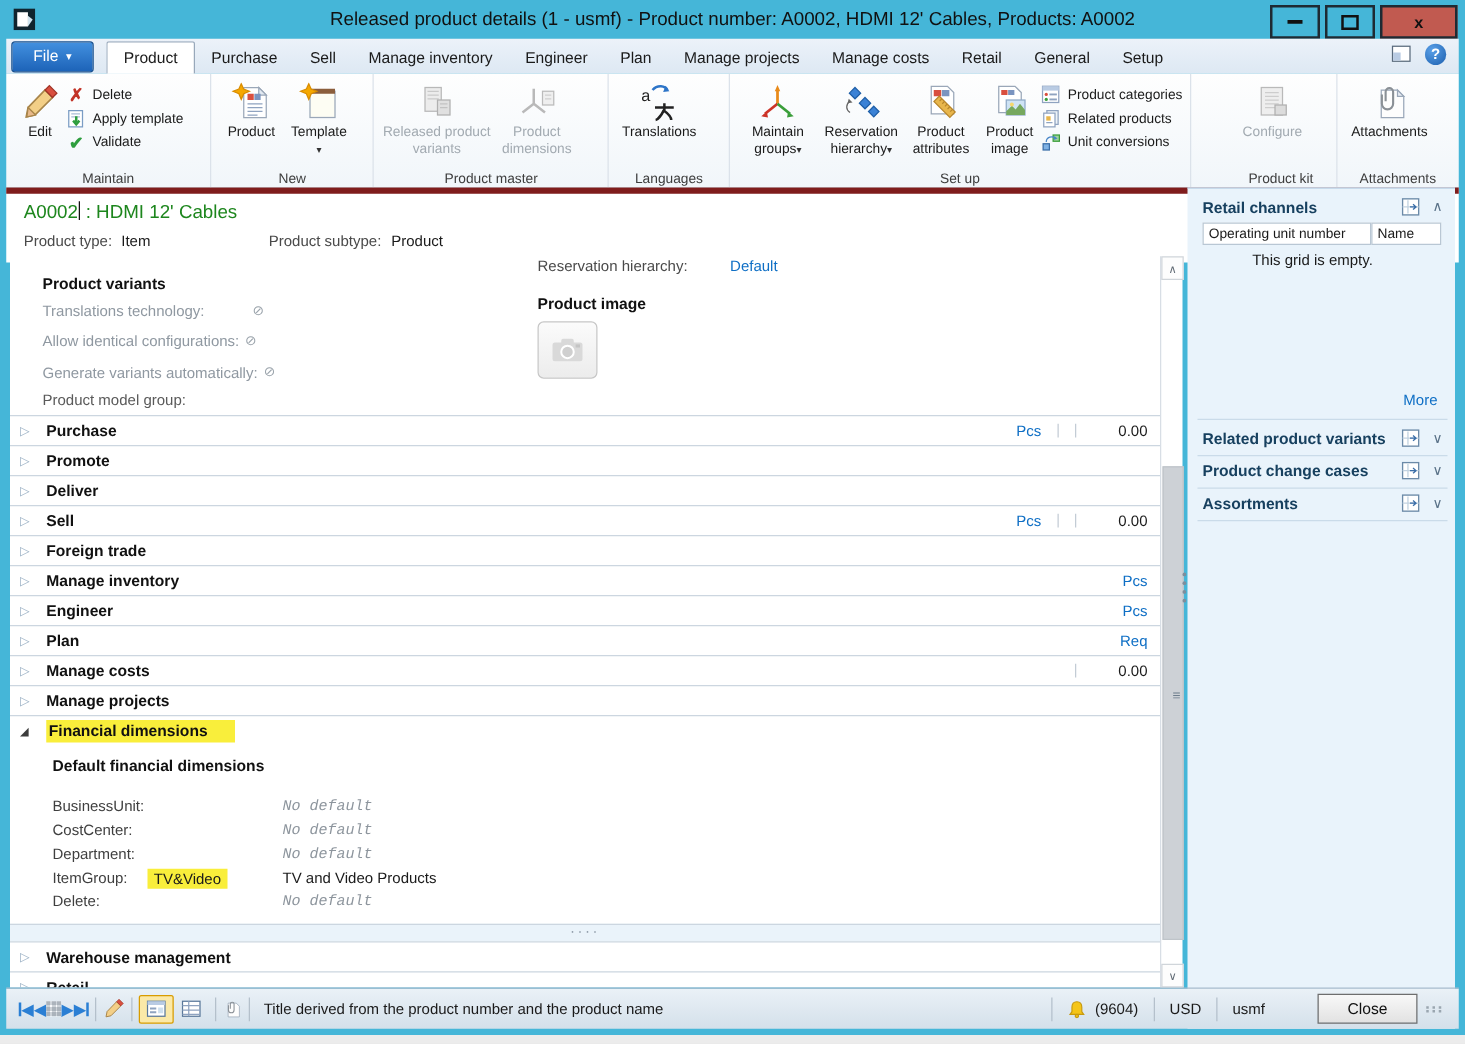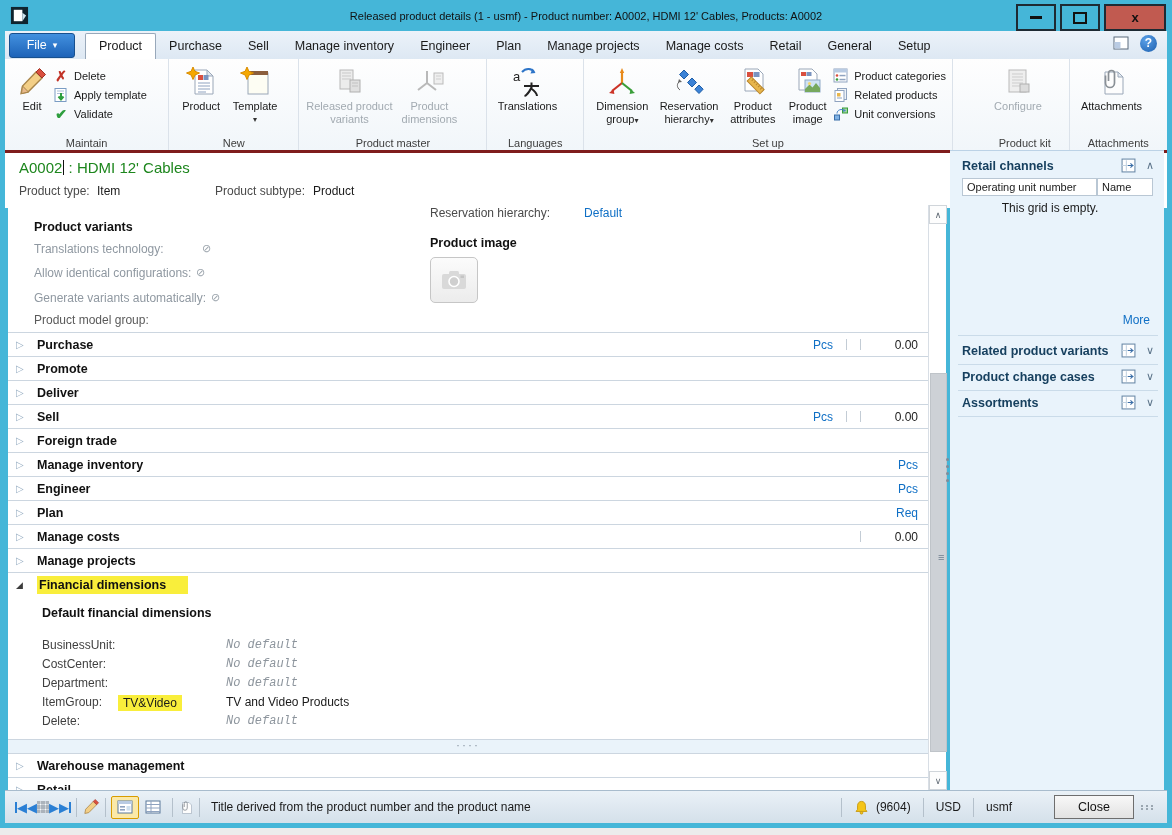--- a/index.html
+++ b/index.html
@@ -1,20 +1,20 @@
 <!DOCTYPE html>
 <html><head>
 <meta charset="utf-8">
 <style>
   html,body{margin:0;padding:0;background:#e9e9e9;font-family:"Liberation Sans",sans-serif;}
   .screen{position:relative;width:1172px;height:835px;overflow:hidden;background:#e9e9e9;}
   .frame{position:absolute;left:0;top:0;width:1172px;height:828px;background:#45b6d8;}
   .titlebar{position:absolute;left:0;top:0;width:1172px;height:31px;background:#45b6d8;display:flex;align-items:center;}
   .appicon{margin-left:10px;width:19px;height:19px;flex:0 0 auto;}
-  .title{position:absolute;left:0;right:0;text-align:center;font-size:11px;color:#111;}
+  .title{position:absolute;left:0;right:0;text-align:center;font-size:15px;color:#111;}
   .winbtns{position:absolute;right:6px;top:4px;display:flex;gap:4px;}
   .wbtn{height:23px;border:2px solid #1e2a33;display:flex;align-items:center;justify-content:center;
         font-size:13px;font-weight:bold;color:#111;background:#45b6d8;cursor:pointer;}
   .wbtn.min,.wbtn.max{width:36px;}
   .wbtn.close{width:58px;background:#c15a50;}
   .glyph-min{display:block;width:12px;height:3px;background:#111;}
   .glyph-max{display:block;width:10px;height:8px;border:2px solid #111;background:transparent;}
   
   .tabrow{position:absolute;left:5px;top:31px;width:1162px;height:28px;background:linear-gradient(#ecf2f9,#dde8f3);
           display:flex;align-items:flex-end;}
@@ -36,21 +36,21 @@
           font-size:11px;color:#1a1a1a;line-height:1.15;padding-top:4px;cursor:pointer;}
   .bigbtn svg{width:32px;height:32px;}
   .bigbtn.disabled{color:#a2aab1;cursor:default;}
   .smallstack{display:flex;flex-direction:column;justify-content:flex-start;gap:3px;padding-top:6px;}
   .smallbtn{display:flex;align-items:center;gap:5px;font-size:11px;color:#1a1a1a;cursor:pointer;white-space:nowrap;}
   .smallbtn svg{width:16px;height:16px;}
   .icross{color:#c23327;font-size:14px;font-weight:bold;width:16px;text-align:center;}
   .icheck{color:#2e9e3e;font-size:14px;font-weight:bold;width:16px;text-align:center;}
   .inlinecaret{font-size:8px;color:#333;}
   
-  .rechead{position:absolute;left:5px;top:150px;width:1162px;height:55px;background:#fff;border-top:3px solid #7f1d1d;}
+  .rechead{position:absolute;left:5px;top:150px;width:1162px;height:55px;background:#fff;border-top:5px solid #7f1d1d;}
   .rectitle{position:absolute;left:14px;top:6px;font-size:15px;color:#1d861d;}
   .cursorbar{display:inline-block;width:1px;height:15px;background:#111;vertical-align:-2px;margin-left:1px;}
   .recfields{position:absolute;left:14px;top:31px;font-size:12px;color:#1a1a1a;display:flex;}
   .flabel{color:#4a4a4a;}
   
   .content{position:absolute;left:8px;top:205px;width:920px;height:585px;background:#fff;overflow:hidden;font-size:12px;}
   .toprow{position:absolute;left:422px;top:1px;display:flex;gap:34px;}
   .link{color:#0f6fc5;cursor:pointer;text-align:right;}
   .heading{font-weight:bold;color:#111;font-size:12.5px;}
   .pv-head{position:absolute;left:26px;top:15px;}
@@ -269,21 +269,21 @@
   <div class="rgroup" style="width:356px">
     <div class="bigbtn" style="width:66px">
       <svg viewBox="0 0 32 32">
             <path d="M16 17V6" stroke="#e88a1a" stroke-width="2.2" fill="none"></path>
             <path d="M13.8 7L16 2l2.2 5z" fill="#e88a1a"></path>
             <path d="M16 17l-10 8" stroke="#cc3327" stroke-width="2.2" fill="none"></path>
             <path d="M7.5 23.2L3 27l5.4 1z" fill="#cc3327"></path>
             <path d="M16 17l10 8" stroke="#3a9e3a" stroke-width="2.2" fill="none"></path>
             <path d="M24.5 23.2L29 27l-5.4 1z" fill="#3a9e3a"></path>
           </svg>
-      <span><span>Dimension group</span><span class="inlinecaret">▾</span></span>
+      <span><span>Maintain groups</span><span class="inlinecaret">▾</span></span>
     </div>
     <div class="bigbtn" style="width:70px">
       <svg viewBox="0 0 32 32">
             <path d="M7 15c-3.5 2.5-3.5 6.5 0 9" stroke="#666" fill="none"></path>
             <path d="M6 13l3 3-4 .5z" fill="#666"></path>
             <g fill="#3b82d6" stroke="#1f5fa8">
               <path d="M11 4l4.5 4.5L11 13 6.5 8.5z"></path>
               <path d="M19 12l4.5 4.5L19 21l-4.5-4.5z"></path>
               <path d="M26 19l4.2 4.2L26 27.5 21.8 23.2z"></path>
             </g>

